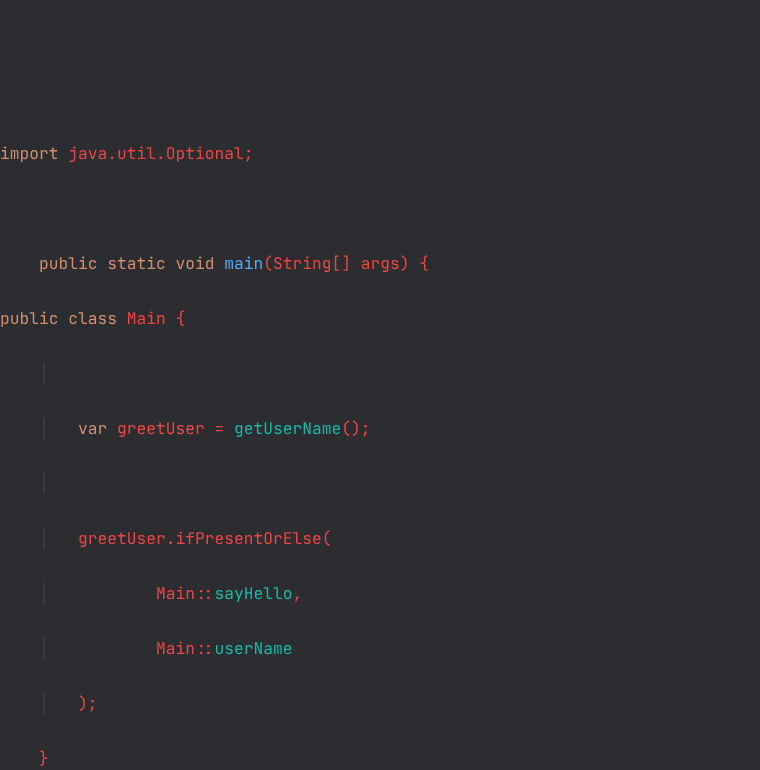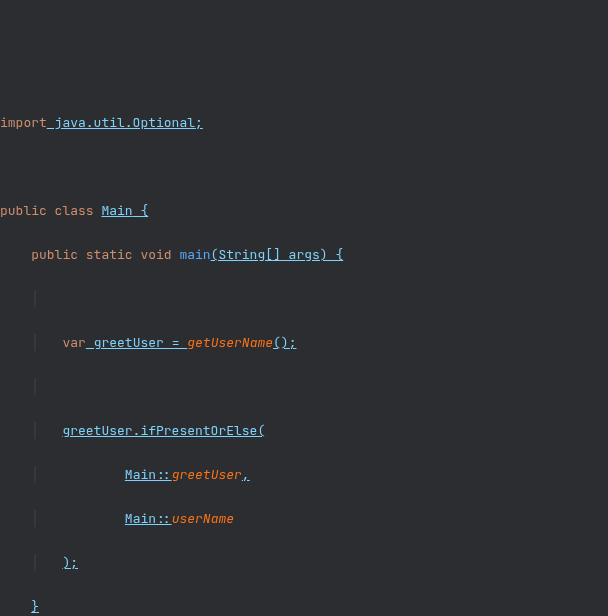--- a/index.html
+++ b/index.html
@@ -11,39 +11,39 @@
     color: #bcbec4;
     width: 608px;
     height: 616px;
     overflow: hidden;
     white-space: pre;
   }
   .code { padding-top: 2px; position: relative; }
   .line { position: relative; padding-left: 0; height: 22px; }
   .kw { color: #cf8e6d; }
   .mdecl { color: #56a8f5; }
-  .call { font-style: italic; color: #f97316; }
+  .call { color: #14b8a6; }
   .guide { color: #3d3f43; }
-  .txt { color: #7dd3fc; text-decoration: underline; }
+  .txt { color: #ef4444; }
 </style>
 </head>
 <body>
 
 
 
 <div class="code">
 <div class="line"><span class="kw">import</span><span class="txt"> java.util.Optional;</span></div>
 <div class="line"> </div>
+<div class="line">    <span class="kw">public static void </span><span class="mdecl">main</span><span class="txt">(String[] args) {</span></div>
 <div class="line"><span class="kw">public class </span><span class="txt">Main</span><span class="txt"> {</span></div>
-<div class="line">    <span class="kw">public static void </span><span class="mdecl">main</span><span class="txt">(String[] args) {</span></div>
 <div class="line">    <span class="guide">│</span></div>
 <div class="line">    <span class="guide">│</span>   <span class="kw">var</span><span class="txt"> greetUser = </span><span class="call">getUserName</span><span class="txt">();</span></div>
 <div class="line">    <span class="guide">│</span></div>
 <div class="line">    <span class="guide">│</span>   <span class="txt">greetUser.ifPresentOrElse(</span></div>
-<div class="line">    <span class="guide">│</span>           <span class="txt">Main::</span><span class="call">greetUser</span><span class="txt">,</span></div>
+<div class="line">    <span class="guide">│</span>           <span class="txt">Main::</span><span class="call">sayHello</span><span class="txt">,</span></div>
 <div class="line">    <span class="guide">│</span>           <span class="txt">Main::</span><span class="call">userName</span></div>
 <div class="line">    <span class="guide">│</span>   <span class="txt">);</span></div>
 <div class="line">    <span class="txt">}</span></div>
 
 
 
 
 
 
 

